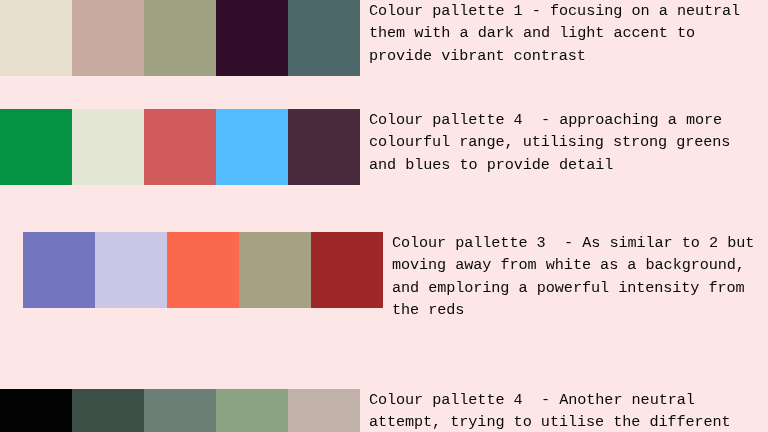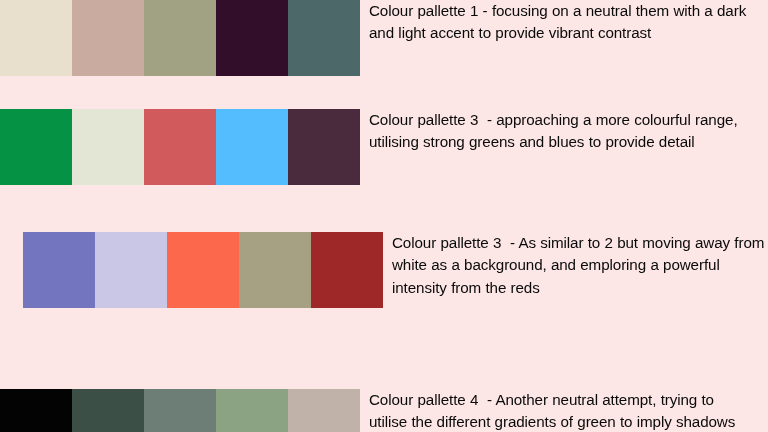--- a/index.html
+++ b/index.html
@@ -38,20 +38,21 @@
   .note {
     flex: 1 1 auto;
     padding-left: 9px;
     padding-right: 16px;
     color: #0A0A0A;
     font-size: 15.2px;
     line-height: 1.47;
     letter-spacing: -0.1px;
     word-spacing: 0.2px;
     white-space: pre-wrap;
+    font-family: Liberation Mono, monospace;
   }
   
   #row-0 { top: 0px; }
   #row-1 { top: 109px; }
   #row-2 { top: 232px; margin-left: 23px; }
   #row-3 { top: 356px; margin-top: 33px; }
 </style>
 </head>
 <body>
 
@@ -67,21 +68,21 @@
       <div class="note">Colour pallette 1 - focusing on a neutral them with a dark and light accent to provide vibrant contrast</div>
     </div>
     <div class="palette-row" id="row-1">
       <div class="swatch-strip">
         <div class="swatch" title="#069244" style="background: rgb(6, 146, 68); width: 72px;"></div>
         <div class="swatch" title="#E3E6D5" style="background: rgb(227, 230, 213); width: 72px;"></div>
         <div class="swatch" title="#D15A5C" style="background: rgb(209, 90, 92); width: 72px;"></div>
         <div class="swatch" title="#54BDFE" style="background: rgb(84, 189, 254); width: 72px;"></div>
         <div class="swatch" title="#4A2B3D" style="background: rgb(74, 43, 61); width: 72px;"></div>
       </div>
-      <div class="note">Colour pallette 3  - approaching a more colourful range, utilising strong greens and blues to provide detail</div>
+      <div class="note">Colour pallette 4  - approaching a more colourful range, utilising strong greens and blues to provide detail</div>
     </div>
     <div class="palette-row" id="row-2">
       <div class="swatch-strip">
         <div class="swatch" title="#7375BE" style="background: rgb(115, 117, 190); width: 72px;"></div>
         <div class="swatch" title="#CAC6E6" style="background: rgb(202, 198, 230); width: 72px;"></div>
         <div class="swatch" title="#FB684C" style="background: rgb(251, 104, 76); width: 72px;"></div>
         <div class="swatch" title="#A7A183" style="background: rgb(167, 161, 131); width: 72px;"></div>
         <div class="swatch" title="#9E2727" style="background: rgb(158, 39, 39); width: 72px;"></div>
       </div>
       <div class="note">Colour pallette 3  - As similar to 2 but moving away from white as a background, and emploring a powerful intensity from the reds</div>

